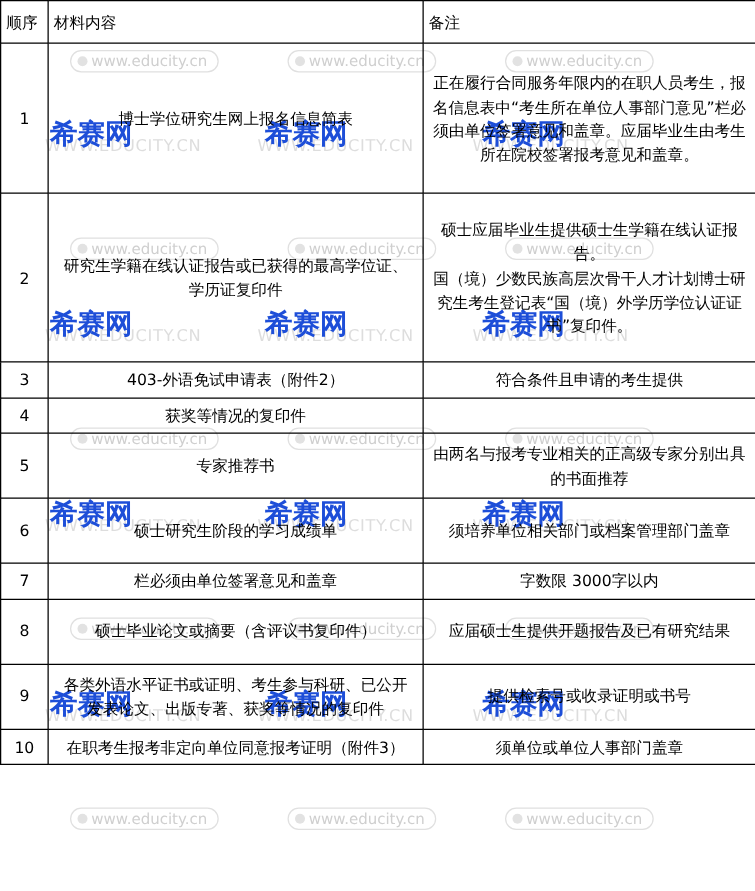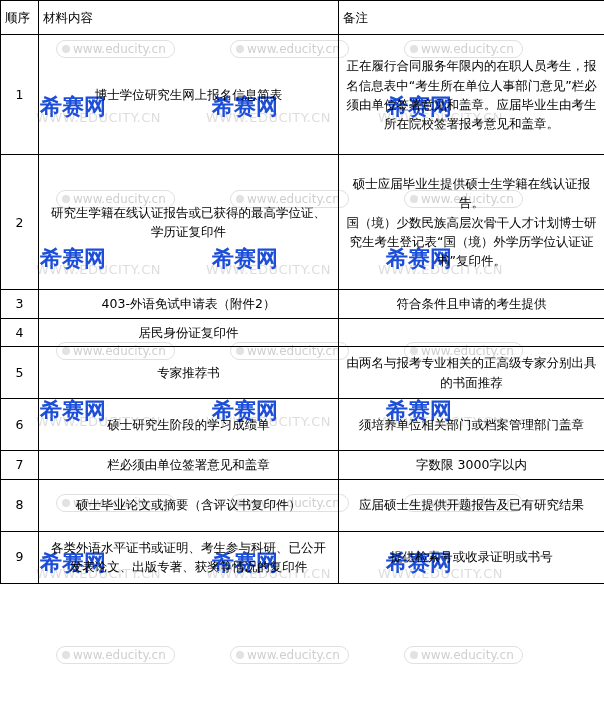--- a/index.html
+++ b/index.html
@@ -167,21 +167,21 @@
       <td class="cell-remark" style="white-space:pre-line;">硕士应届毕业生提供硕士生学籍在线认证报告。
 国（境）少数民族高层次骨干人才计划博士研究生考生登记表“国（境）外学历学位认证证书”复印件。</td>
     </tr>
     <tr style="height:28px;">
       <td class="cell-no">3</td>
       <td class="cell-content">403-外语免试申请表（附件2）</td>
       <td class="cell-remark">符合条件且申请的考生提供</td>
     </tr>
     <tr style="height:28px;">
       <td class="cell-no">4</td>
-      <td class="cell-content">居民身份证复印件</td>
+      <td class="cell-content">获奖等情况的复印件</td>
       <td class="cell-remark"></td>
     </tr>
     <tr style="height:52px;">
       <td class="cell-no">5</td>
       <td class="cell-content">专家推荐书</td>
       <td class="cell-remark">由两名与报考专业相关的正高级专家分别出具的书面推荐</td>
     </tr>
     <tr style="height:52px;">
       <td class="cell-no">6</td>
       <td class="cell-content">硕士研究生阶段的学习成绩单</td>
@@ -195,14 +195,19 @@
     <tr style="height:52px;">
       <td class="cell-no">8</td>
       <td class="cell-content">硕士毕业论文或摘要（含评议书复印件）</td>
       <td class="cell-remark">应届硕士生提供开题报告及已有研究结果</td>
     </tr>
     <tr style="height:52px;">
       <td class="cell-no">9</td>
       <td class="cell-content">各类外语水平证书或证明、考生参与科研、已公开发表论文、出版专著、获奖等情况的复印件</td>
       <td class="cell-remark">提供检索号或收录证明或书号</td>
     </tr>
+    <tr style="height:28px;">
+      <td class="cell-no">10</td>
+      <td class="cell-content">在职考生报考非定向单位同意报考证明（附件3）</td>
+      <td class="cell-remark">须单位或单位人事部门盖章</td>
+    </tr>
   </tbody>
 </table>
 
 </body></html>

